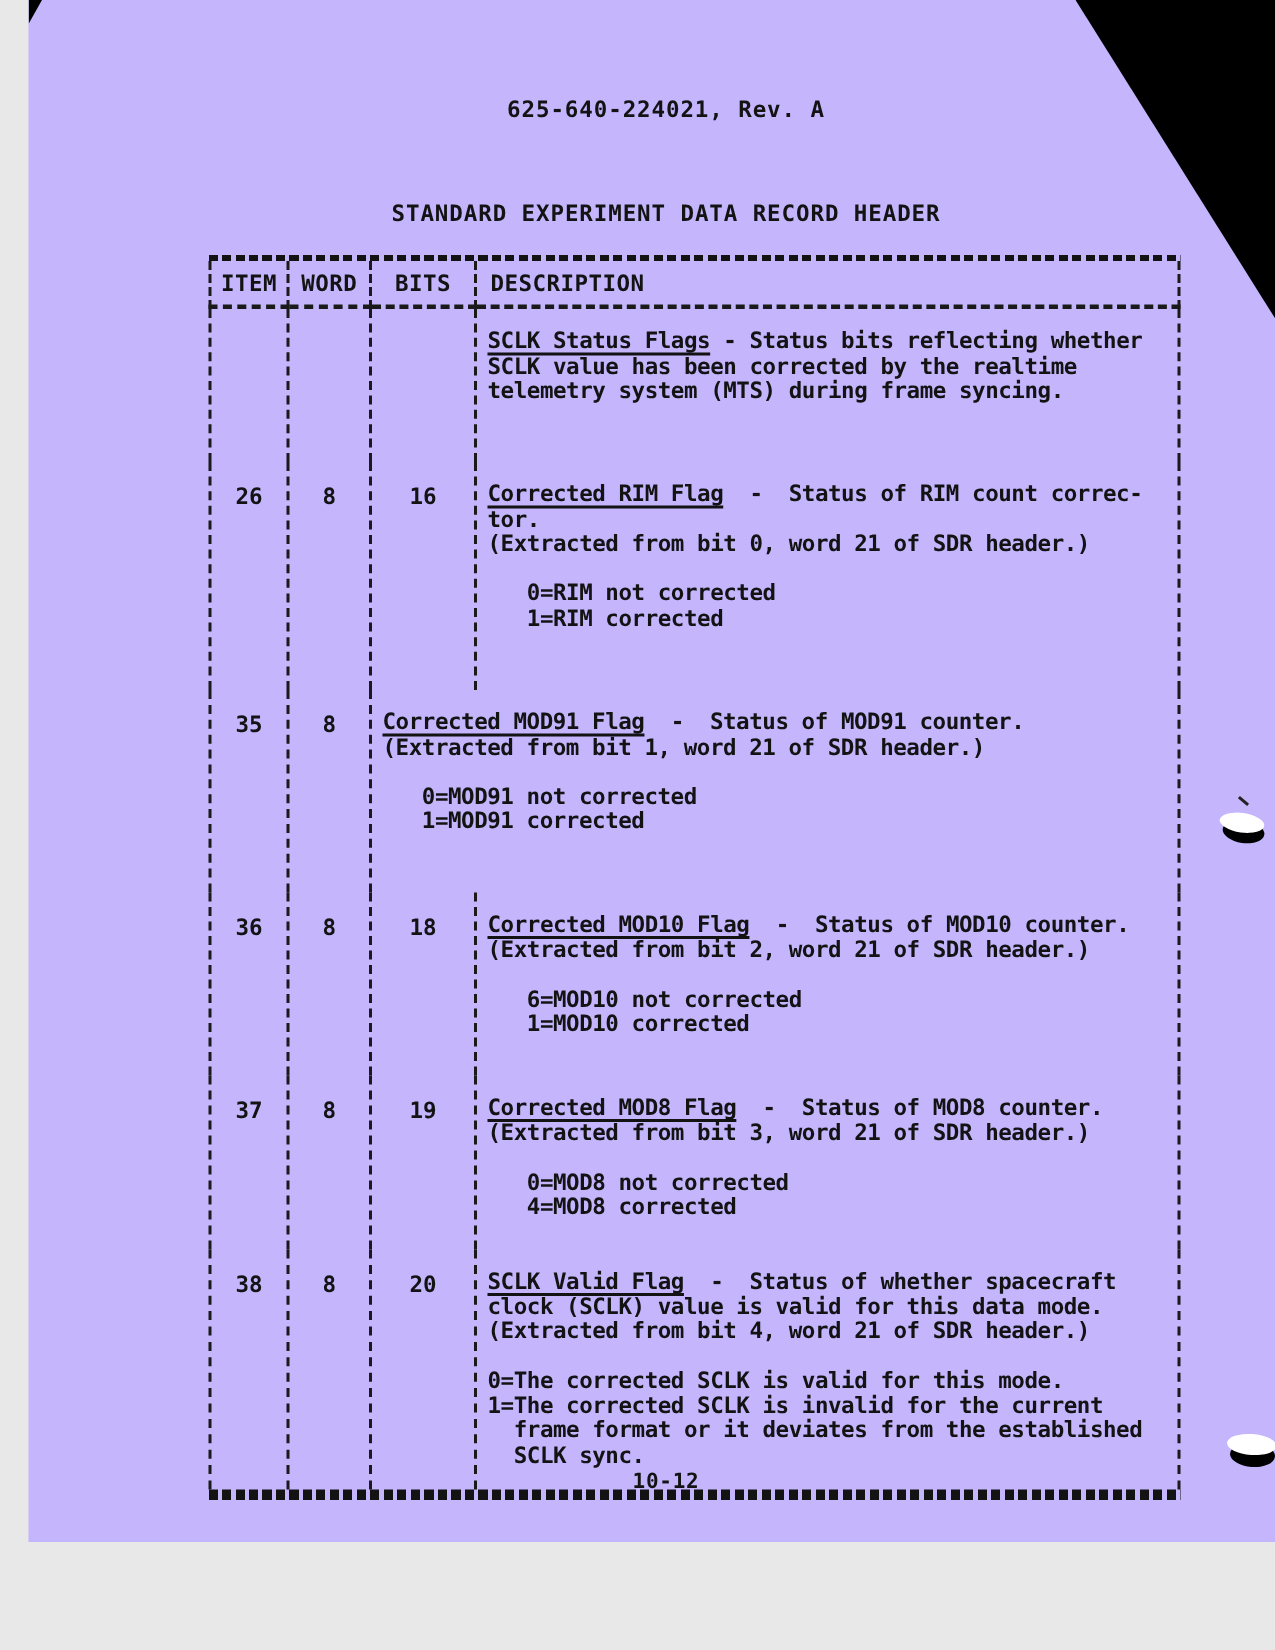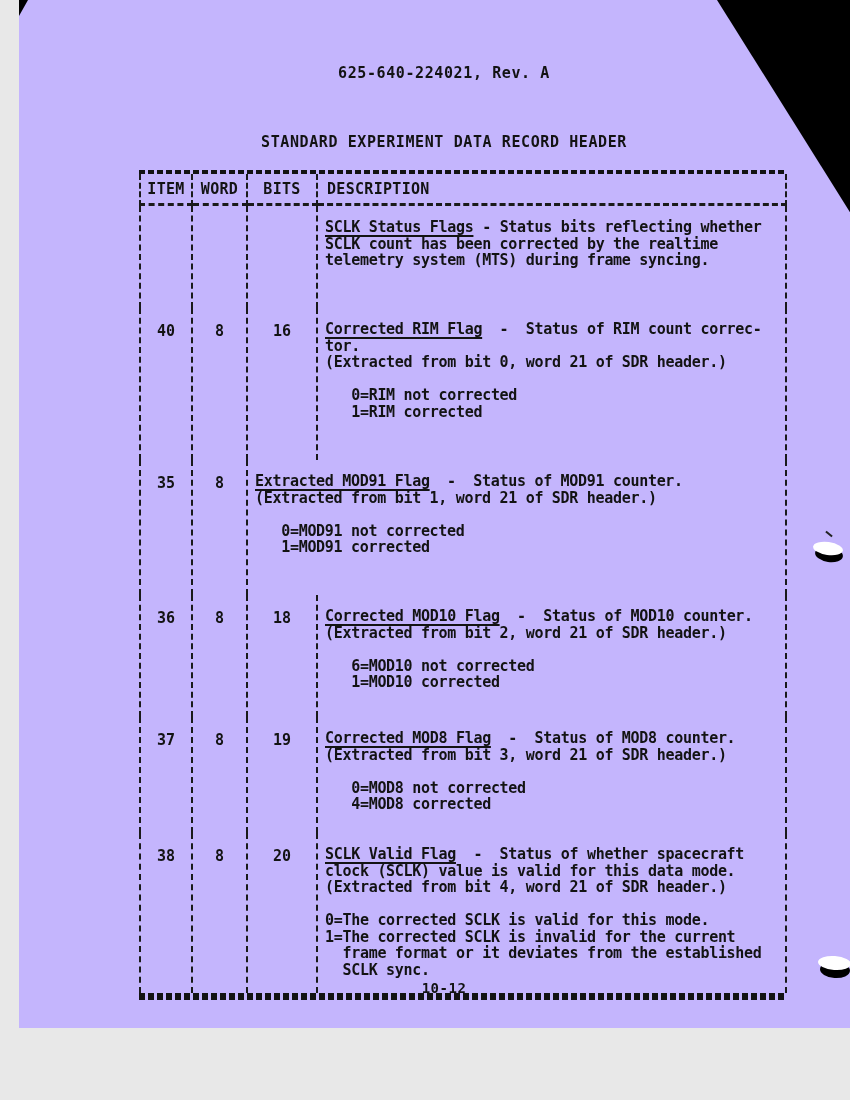--- a/index.html
+++ b/index.html
@@ -95,32 +95,32 @@
       <div class="tc tc-item">ITEM</div>
       <div class="tc tc-word">WORD</div>
       <div class="tc tc-bits">BITS</div>
       <div class="tc tc-desc">DESCRIPTION</div>
     </div>
     <div class="tbody">
         <div class="trow r0">
           <div class="tc tc-item"></div>
           <div class="tc tc-word"></div>
           <div class="tc tc-bits"></div>
-          <div class="tc tc-desc"><div class="dline"><span class="ul">SCLK Status Flags</span><span> - Status bits reflecting whether</span></div><div class="dline"><span>SCLK count has been corrected by the realtime</span></div><div class="dline"><span>telemetry system (MTS) during frame syncing.</span></div></div>
+          <div class="tc tc-desc"><div class="dline"><span class="ul">SCLK Status Flags</span><span> - Status bits reflecting whether</span></div><div class="dline"><span>SCLK value has been corrected by the realtime</span></div><div class="dline"><span>telemetry system (MTS) during frame syncing.</span></div></div>
         </div>
         <div class="trow r1">
-          <div class="tc tc-item">40</div>
+          <div class="tc tc-item">26</div>
           <div class="tc tc-word">8</div>
           <div class="tc tc-bits">16</div>
           <div class="tc tc-desc"><div class="dline"><span class="ul">Corrected RIM Flag</span><span>  -  Status of RIM count correc-</span></div><div class="dline"><span>tor.</span></div><div class="dline"><span>(Extracted from bit 0, word 21 of SDR header.)</span></div><div class="dline"></div><div class="dline"><span>   0=RIM not corrected</span></div><div class="dline"><span>   1=RIM corrected</span></div></div>
         </div>
         <div class="trow r2">
           <div class="tc tc-item">35</div>
           <div class="tc tc-word">8</div>
-          <div class="tc tc-desc"><div class="dline"><span class="ul">Extracted MOD91 Flag</span><span>  -  Status of MOD91 counter.</span></div><div class="dline"><span>(Extracted from bit 1, word 21 of SDR header.)</span></div><div class="dline"></div><div class="dline"><span>   0=MOD91 not corrected</span></div><div class="dline"><span>   1=MOD91 corrected</span></div></div>
+          <div class="tc tc-desc"><div class="dline"><span class="ul">Corrected MOD91 Flag</span><span>  -  Status of MOD91 counter.</span></div><div class="dline"><span>(Extracted from bit 1, word 21 of SDR header.)</span></div><div class="dline"></div><div class="dline"><span>   0=MOD91 not corrected</span></div><div class="dline"><span>   1=MOD91 corrected</span></div></div>
         </div>
         <div class="trow r3">
           <div class="tc tc-item">36</div>
           <div class="tc tc-word">8</div>
           <div class="tc tc-bits">18</div>
           <div class="tc tc-desc"><div class="dline"><span class="ul">Corrected MOD10 Flag</span><span>  -  Status of MOD10 counter.</span></div><div class="dline"><span>(Extracted from bit 2, word 21 of SDR header.)</span></div><div class="dline"></div><div class="dline"><span>   6=MOD10 not corrected</span></div><div class="dline"><span>   1=MOD10 corrected</span></div></div>
         </div>
         <div class="trow r4">
           <div class="tc tc-item">37</div>
           <div class="tc tc-word">8</div>

